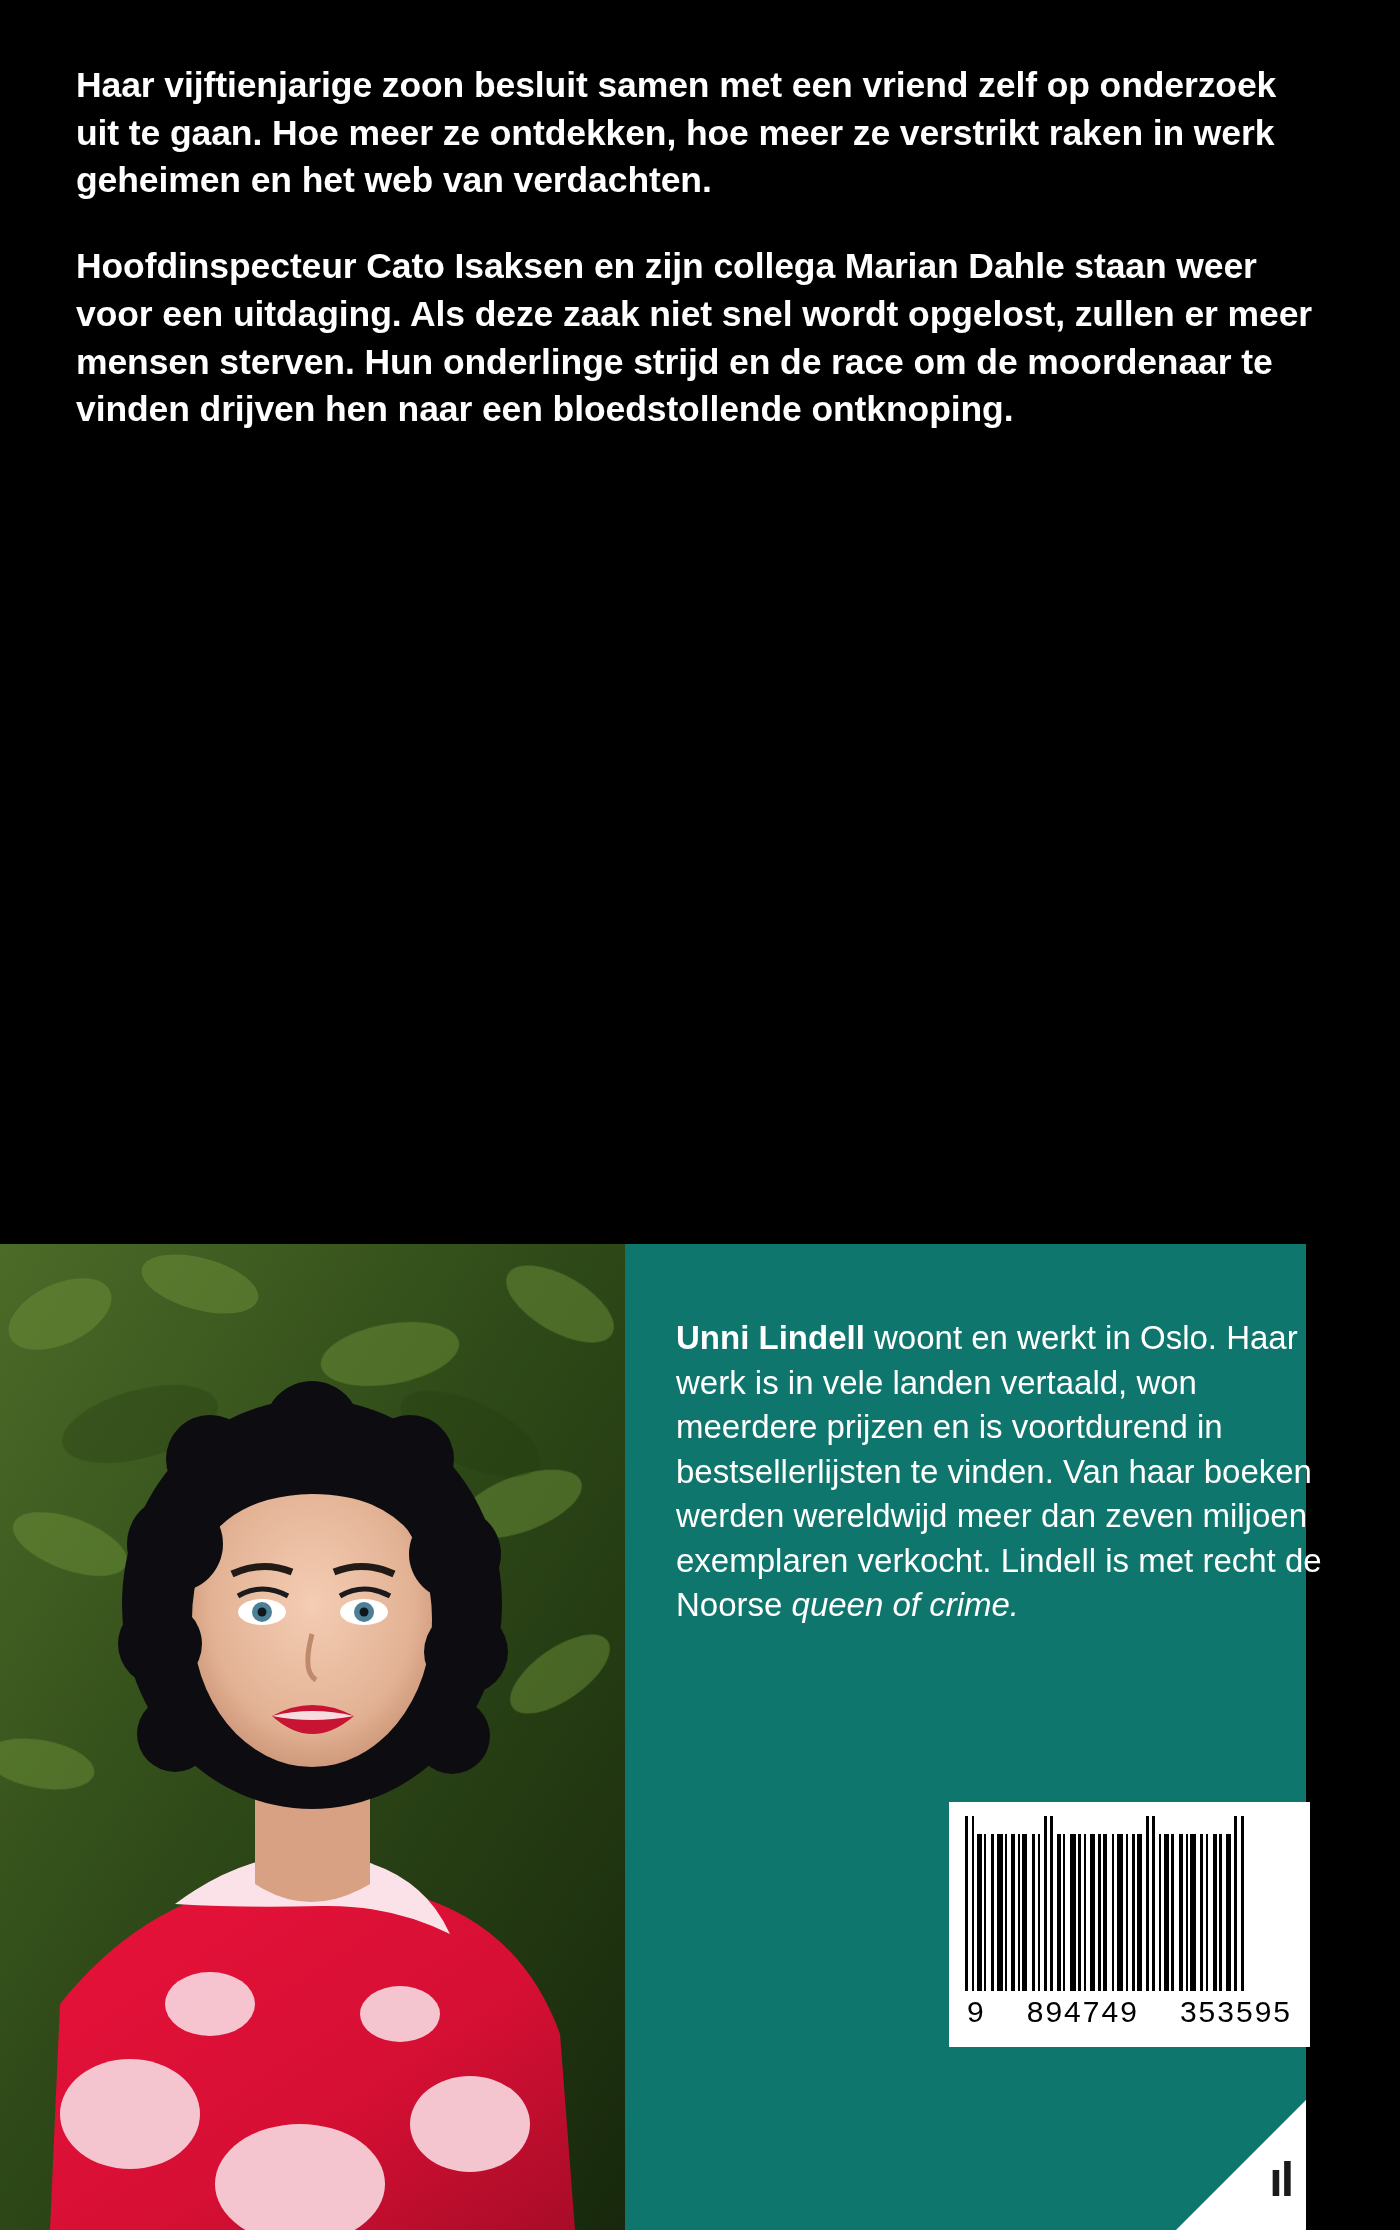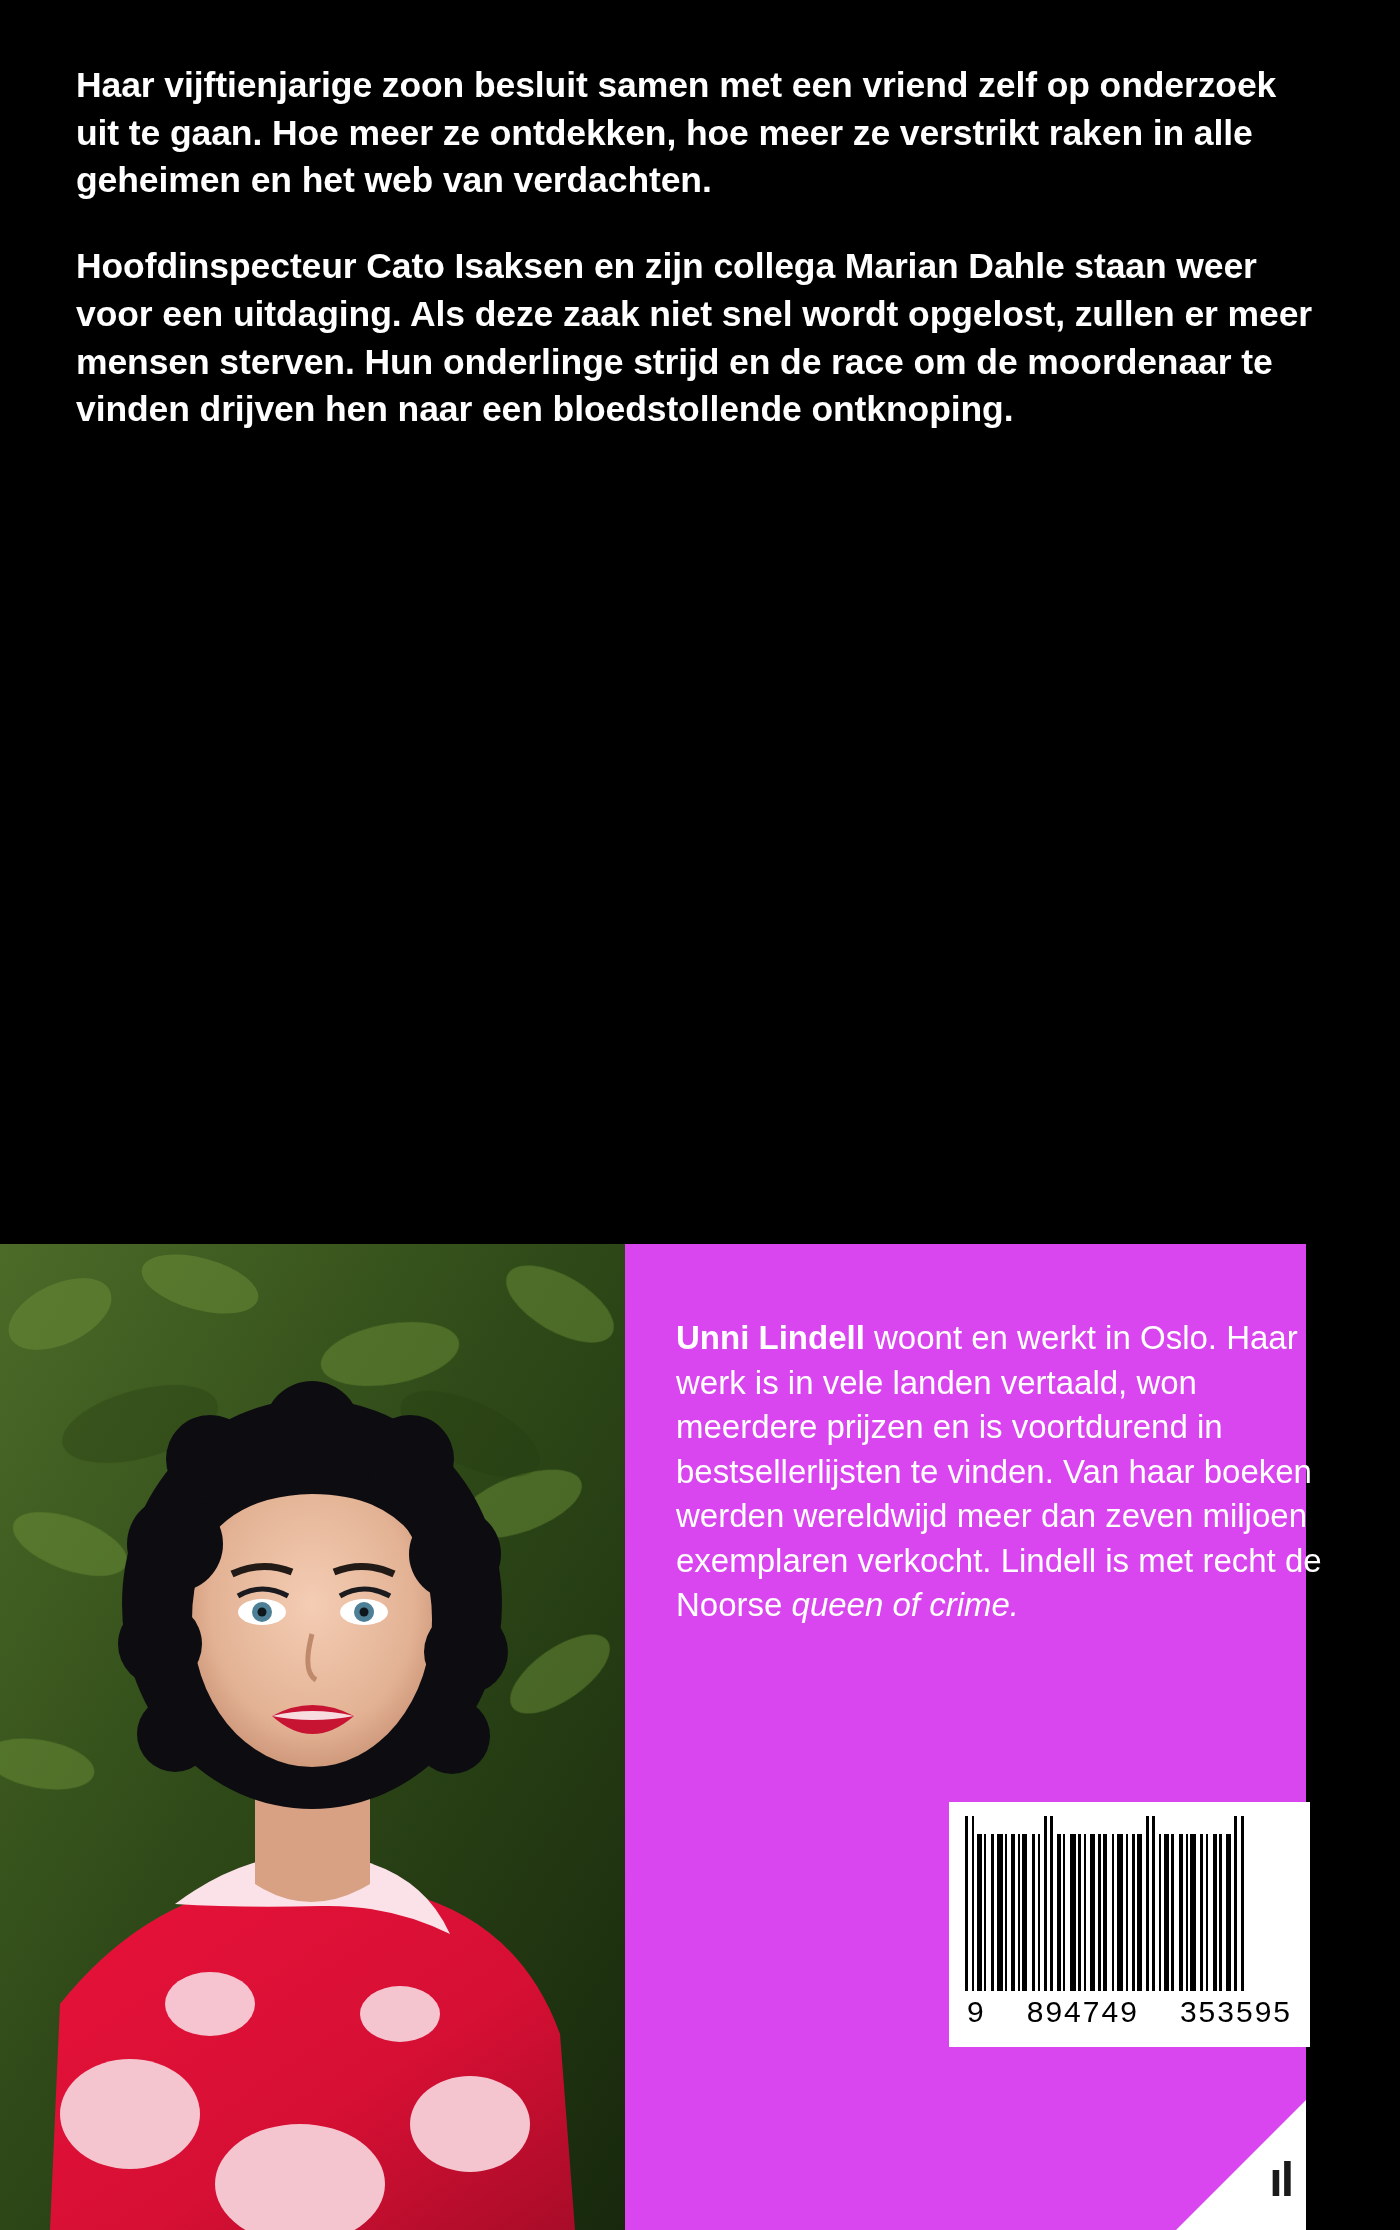--- a/index.html
+++ b/index.html
@@ -50,21 +50,21 @@
     margin-top: 48px;
   }
 
   
   .bottom {
     position: absolute;
     left: 0;
     top: 1244px;
     width: 1306px;
     height: 986px;
-    background: #d946ef;
+    background: #0f766e;
   }
 
   
   .photo {
     position: absolute;
     left: 0;
     top: 0;
     width: 625px;
     height: 986px;
     overflow: hidden;
@@ -175,21 +175,21 @@
     letter-spacing: -2px;
     line-height: 1;
   }
 </style>
 </head>
 <body>
 
 <div class="page">
 
   <div class="blurb">
-    <p>Haar vijftienjarige zoon besluit samen met een vriend zelf op onderzoek uit te gaan. Hoe meer ze ontdekken, hoe meer ze verstrikt raken in alle geheimen en het web van verdachten.</p>
+    <p>Haar vijftienjarige zoon besluit samen met een vriend zelf op onderzoek uit te gaan. Hoe meer ze ontdekken, hoe meer ze verstrikt raken in werk geheimen en het web van verdachten.</p>
     <p>Hoofdinspecteur Cato Isaksen en zijn collega Marian Dahle staan weer voor een uitdaging. Als deze zaak niet snel wordt opgelost, zullen er meer mensen sterven. Hun onderlinge strijd en de race om de moordenaar te vinden drijven hen naar een bloedstollende ontknoping.</p>
 
     <div class="quotes-wrap">
     </div>
   </div>
 
   <div class="bottom">
 
     <div class="photo">
       <svg viewBox="0 0 625 986" preserveAspectRatio="xMidYMid slice" aria-hidden="true">

